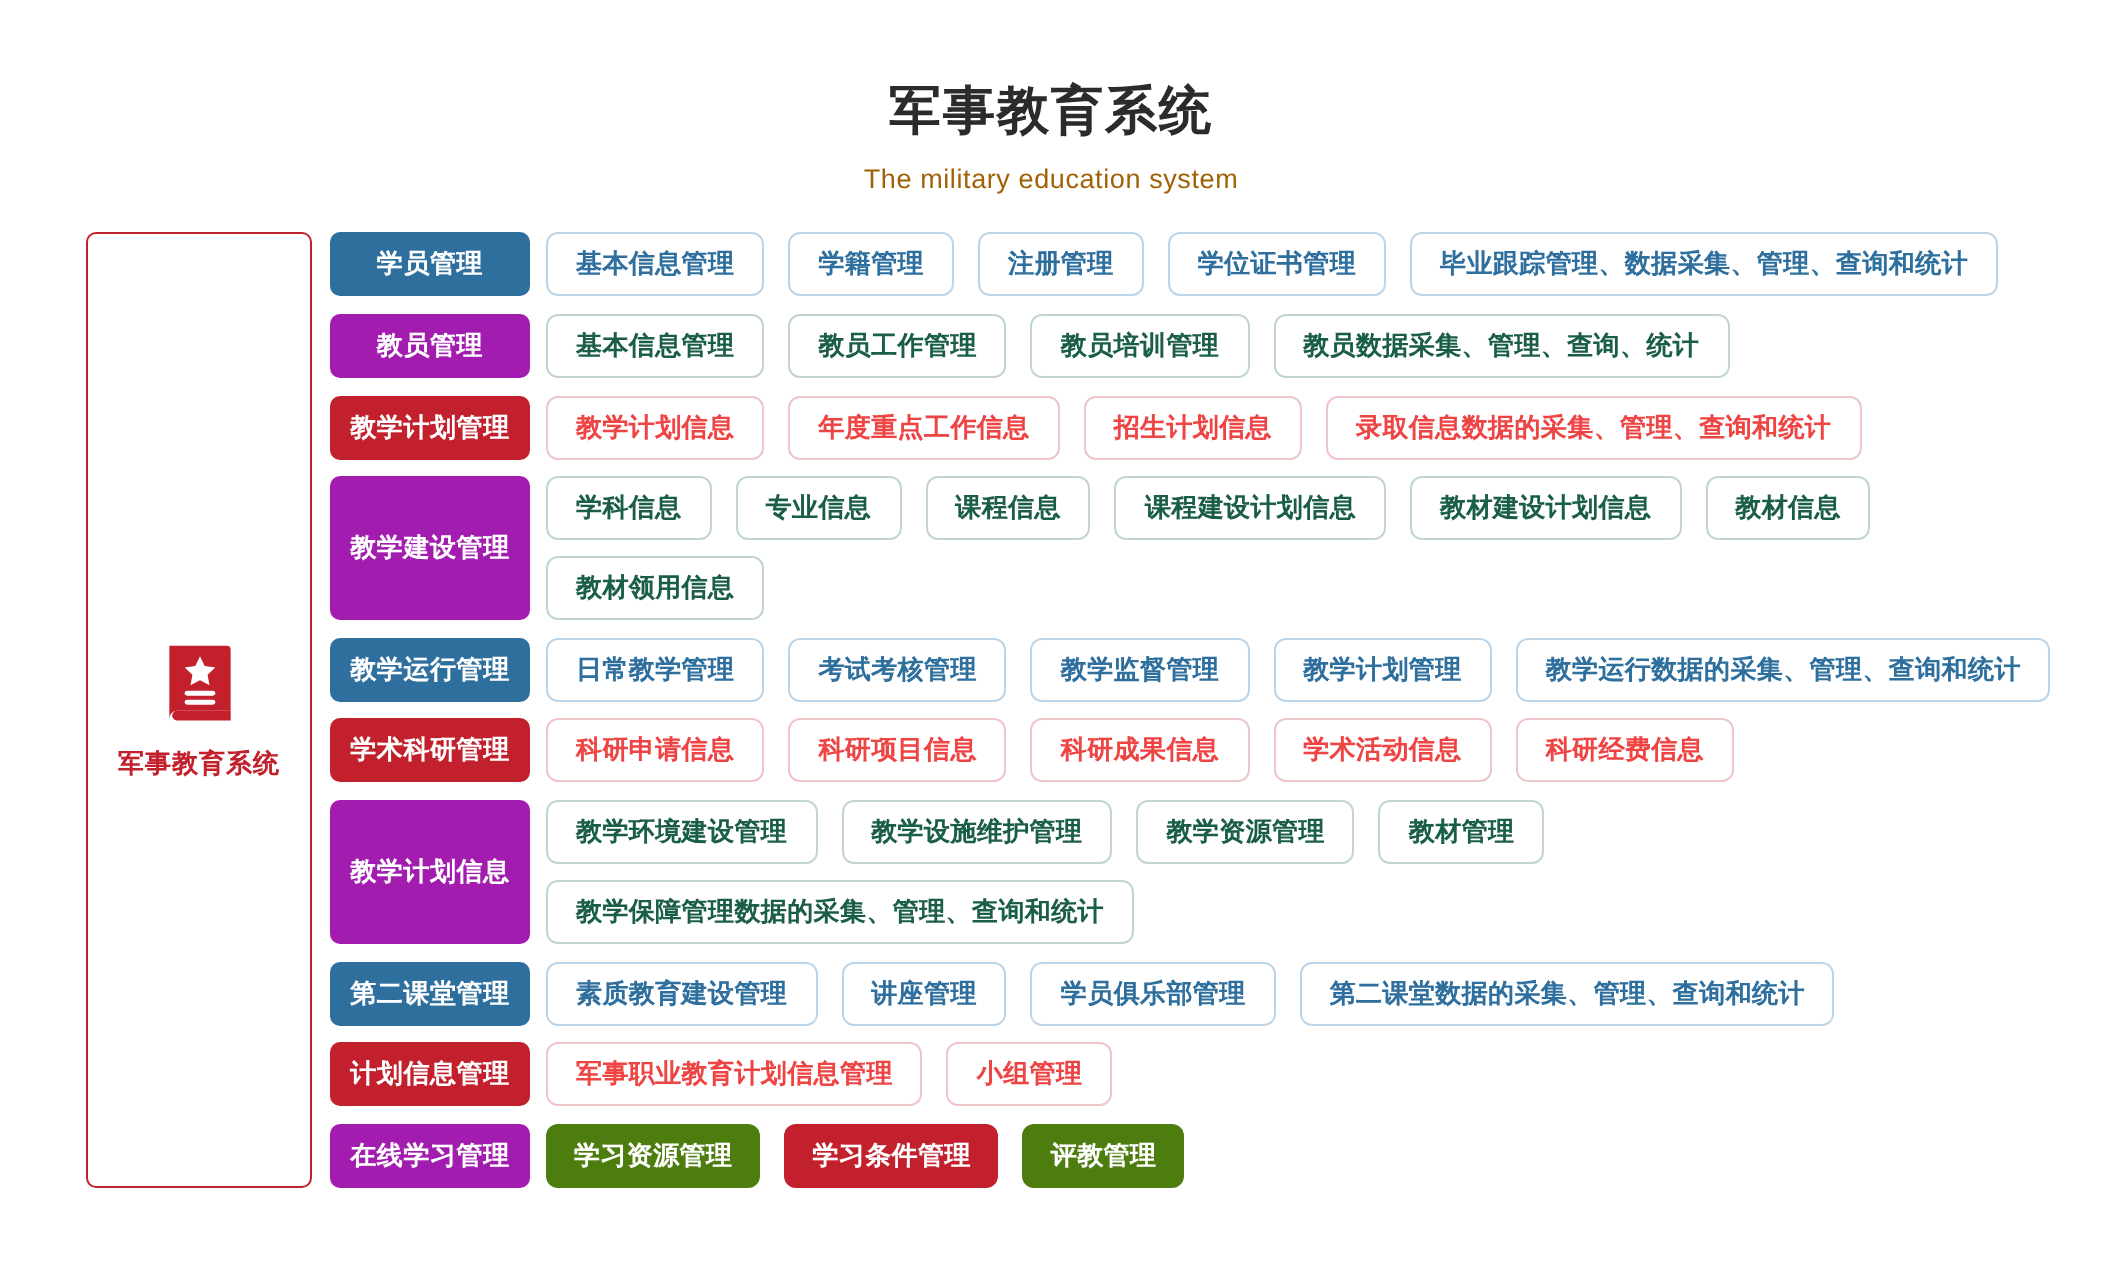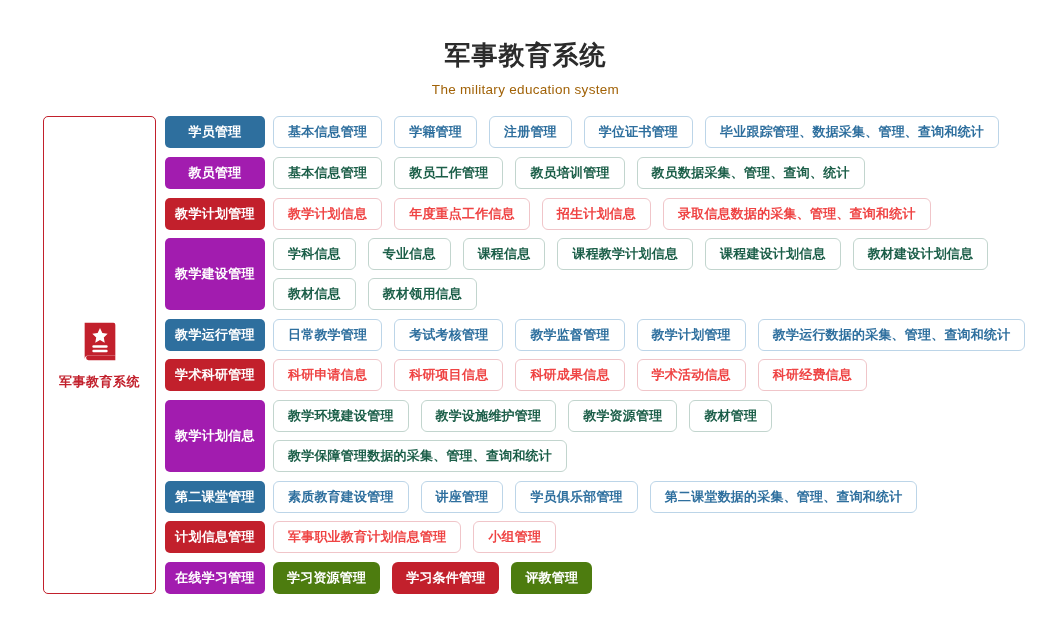--- a/index.html
+++ b/index.html
@@ -195,21 +195,20 @@
             <div class="child outline red">招生计划信息</div>
             <div class="child outline red">录取信息数据的采集、管理、查询和统计</div>
           </div>
         </div>
         <div class="row">
           <div class="cat green">教学建设管理</div>
           <div class="children">
             <div class="child outline green">学科信息</div>
             <div class="child outline green">专业信息</div>
             <div class="child outline green">课程信息</div>
-            <div class="child outline green">课程教学计划信息</div>
             <div class="child outline green">课程建设计划信息</div>
             <div class="child outline green">教材建设计划信息</div>
             <div class="child outline green">教材信息</div>
             <div class="child outline green">教材领用信息</div>
           </div>
         </div>
         <div class="row">
           <div class="cat blue">教学运行管理</div>
           <div class="children">
             <div class="child outline blue">日常教学管理</div>

